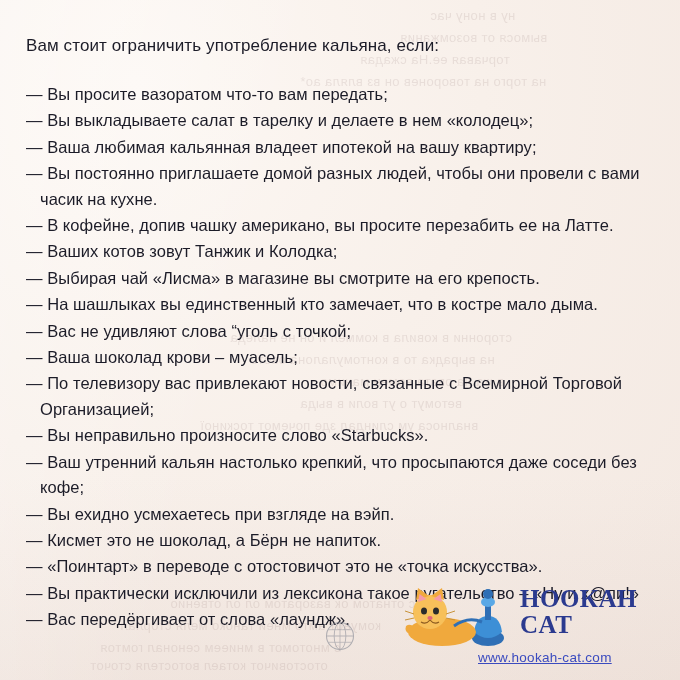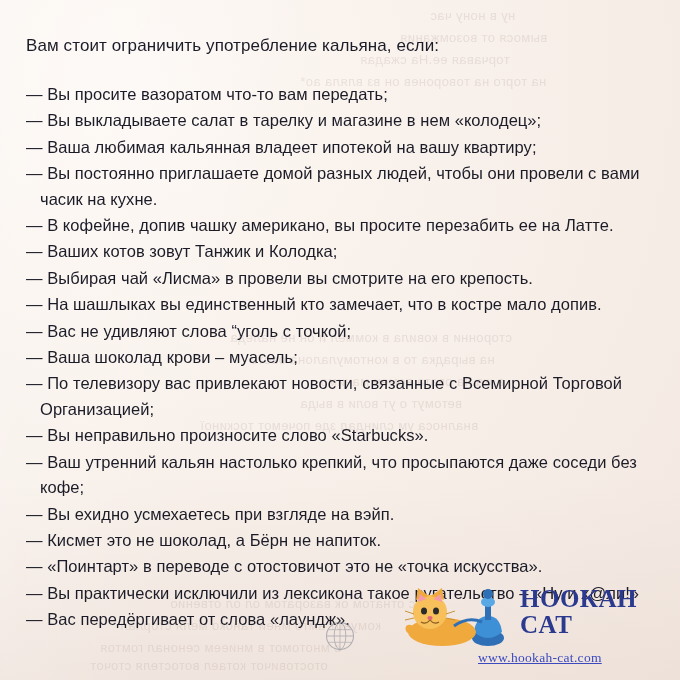--- a/index.html
+++ b/index.html
@@ -93,21 +93,21 @@
     font-weight: bold;
     font-size: 25px;
     line-height: 26px;
     color: #2b3a8f;
     letter-spacing: 0.5px;
   }
   .brand-url {
     position: absolute;
     left: 76px;
     top: 72px;
-    font-family: Liberation Serif, serif;
+    font-family: Liberation Sans, sans-serif;
     font-size: 13.5px;
     color: #3b4bbf;
     text-decoration: underline;
     letter-spacing: 0.3px;
   }
   .cat-art {
     position: absolute;
     left: 0;
     top: 4px;
     width: 118px;
@@ -132,27 +132,27 @@
   <div class="ghost" style="left:120px; top:618px;">комуаот амто мнеи таноко меля сторлал</div>
   <div class="ghost" style="left:100px; top:640px;">с мнотомот в мниеем сенонал гомтоя</div>
   <div class="ghost" style="left:90px;  top:658px;">отостовичот котаел вотостеля сточот</div>
 
   <div class="paper-grain"></div>
 
   <div class="content">
     <div class="intro">Вам стоит ограничить употребление кальяна, если:</div>
     <ul class="items">
       <li>— Вы просите вазоратом что-то вам передать;</li>
-      <li>— Вы выкладываете салат в тарелку и магазине в нем «колодец»;</li>
+      <li>— Вы выкладываете салат в тарелку и делаете в нем «колодец»;</li>
       <li>— Ваша любимая кальянная владеет ипотекой на вашу квартиру;</li>
       <li>— Вы постоянно приглашаете домой разных людей, чтобы они провели с вами часик на кухне.</li>
       <li>— В кофейне, допив чашку американо, вы просите перезабить ее на Латте.</li>
       <li>— Ваших котов зовут Танжик и Колодка;</li>
-      <li>— Выбирая чай «Лисма» в провели вы смотрите на его крепость.</li>
-      <li>— На шашлыках вы единственный кто замечает, что в костре мало допив.</li>
+      <li>— Выбирая чай «Лисма» в магазине вы смотрите на его крепость.</li>
+      <li>— На шашлыках вы единственный кто замечает, что в костре мало дыма.</li>
       <li>— Вас не удивляют слова “уголь с точкой;</li>
       <li>— Ваша шоколад крови – муасель;</li>
       <li>— По телевизору вас привлекают новости, связанные с Всемирной Торговой Организацией;</li>
       <li>— Вы неправильно произносите слово «Starbucks».</li>
       <li>— Ваш утренний кальян настолько крепкий, что просыпаются даже соседи без кофе;</li>
       <li>— Вы ехидно усмехаетесь при взгляде на вэйп.</li>
       <li>— Кисмет это не шоколад, а Бёрн не напиток.</li>
       <li>— «Поинтарт» в переводе с отостовичот это не «точка искусства».</li>
       <li>— Вы практически исключили из лексикона такое ругательство – «Ну и х@ли!»</li>
       <li>— Вас передёргивает от слова «лаундж».</li>

